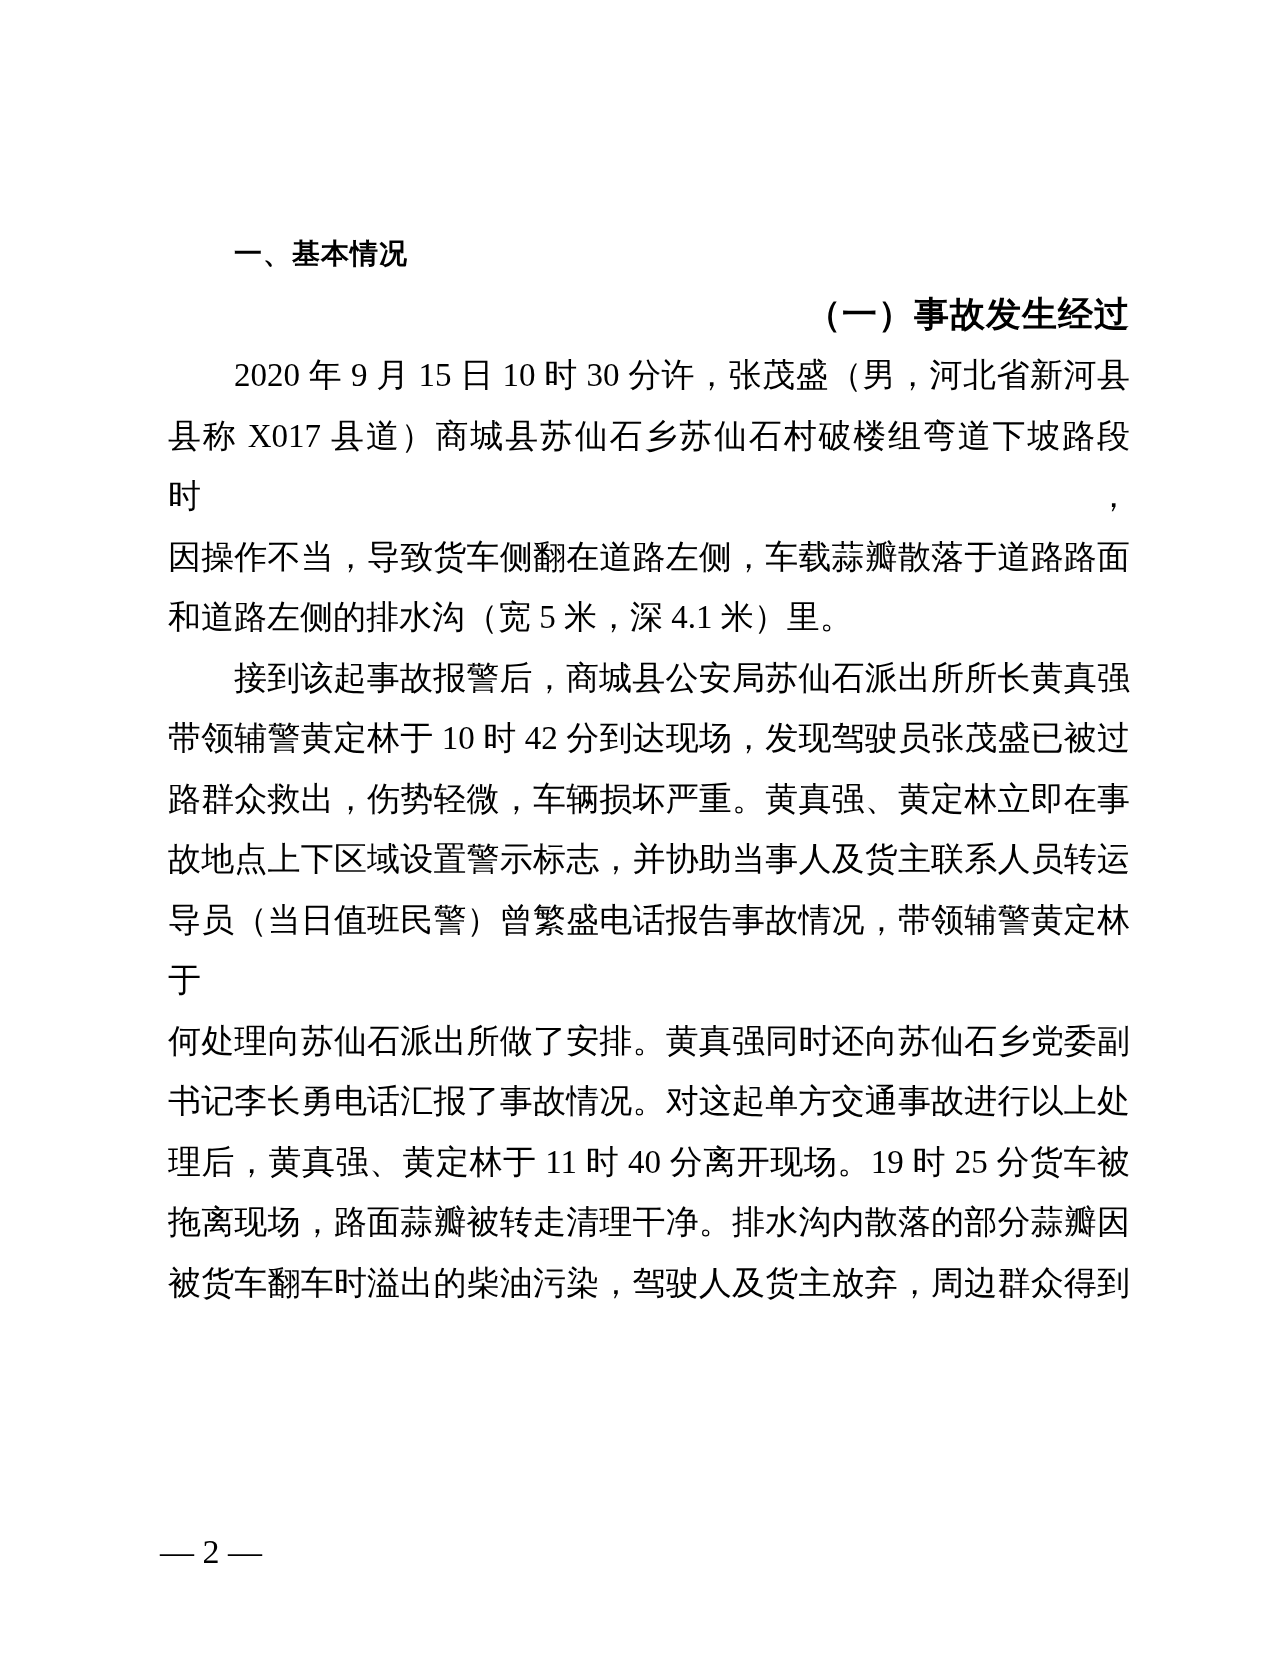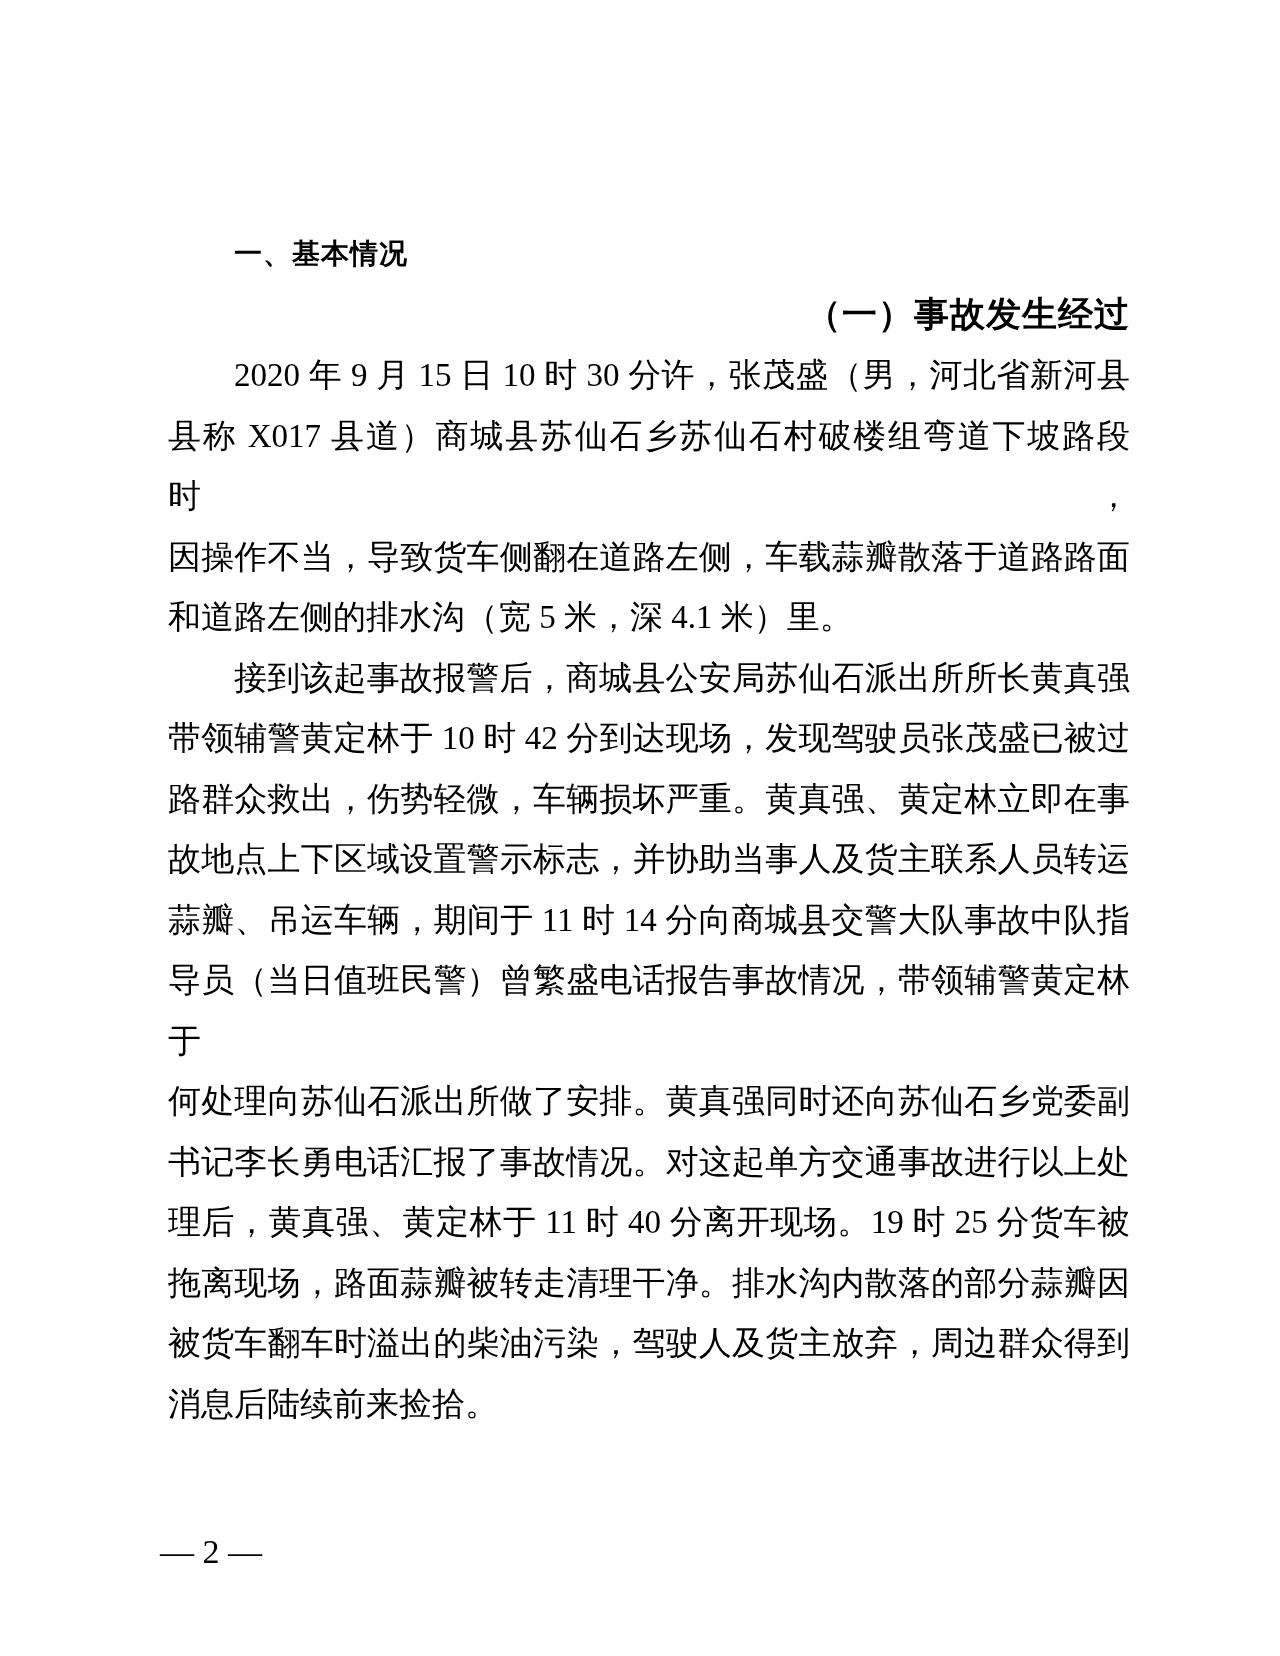--- a/index.html
+++ b/index.html
@@ -87,27 +87,25 @@
       <div class="body-line">县称 X017 县道）商城县苏仙石乡苏仙石村破楼组弯道下坡路段时，</div>
       <div class="body-line">因操作不当，导致货车侧翻在道路左侧，车载蒜瓣散落于道路路面</div>
       <div class="body-line para-last">和道路左侧的排水沟（宽 5 米，深 4.1 米）里。</div>
     </div>
 
     <div>
       <div class="body-line para-first">接到该起事故报警后，商城县公安局苏仙石派出所所长黄真强</div>
       <div class="body-line">带领辅警黄定林于 10 时 42 分到达现场，发现驾驶员张茂盛已被过</div>
       <div class="body-line">路群众救出，伤势轻微，车辆损坏严重。黄真强、黄定林立即在事</div>
       <div class="body-line">故地点上下区域设置警示标志，并协助当事人及货主联系人员转运</div>
-      <div class="body-line">蒜瓣、吊运车辆，期间于 11 时 14 分向商城县交警大队事故中队指</div>
       <div class="body-line">导员（当日值班民警）曾繁盛电话报告事故情况，带领辅警黄定林于</div>
       <div class="body-line">何处理向苏仙石派出所做了安排。黄真强同时还向苏仙石乡党委副</div>
       <div class="body-line">书记李长勇电话汇报了事故情况。对这起单方交通事故进行以上处</div>
       <div class="body-line">理后，黄真强、黄定林于 11 时 40 分离开现场。19 时 25 分货车被</div>
       <div class="body-line">拖离现场，路面蒜瓣被转走清理干净。排水沟内散落的部分蒜瓣因</div>
       <div class="body-line">被货车翻车时溢出的柴油污染，驾驶人及货主放弃，周边群众得到</div>
-      <div class="body-line para-last">消息后陆续前来捡拾。</div>
     </div>
 
   </div>
 
   <div class="page-number">— 2 —</div>
 
 </div>
 
 </body></html>

